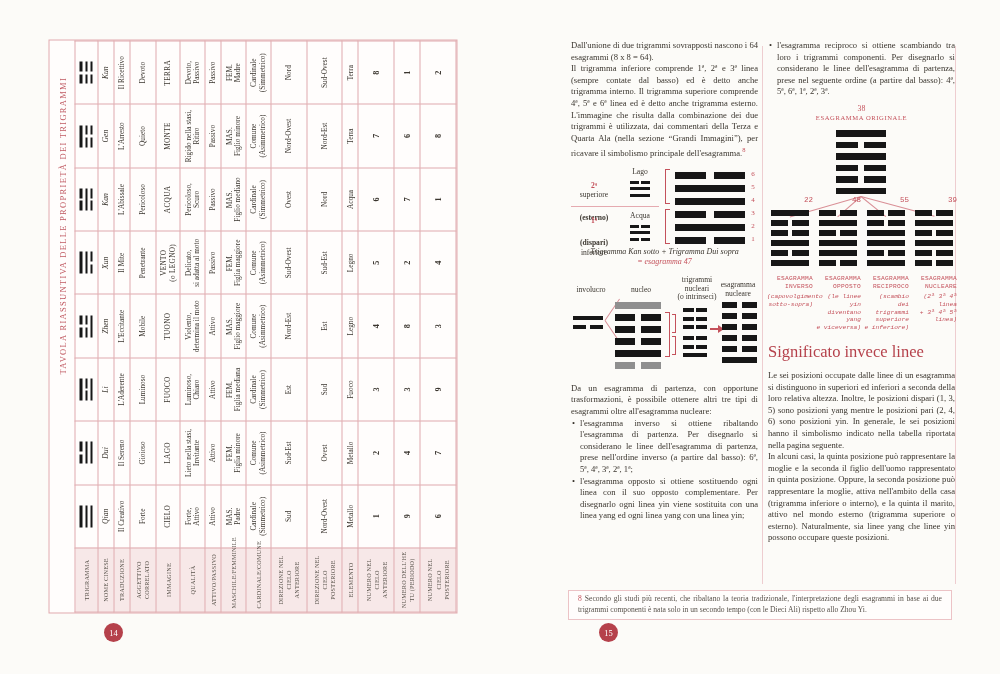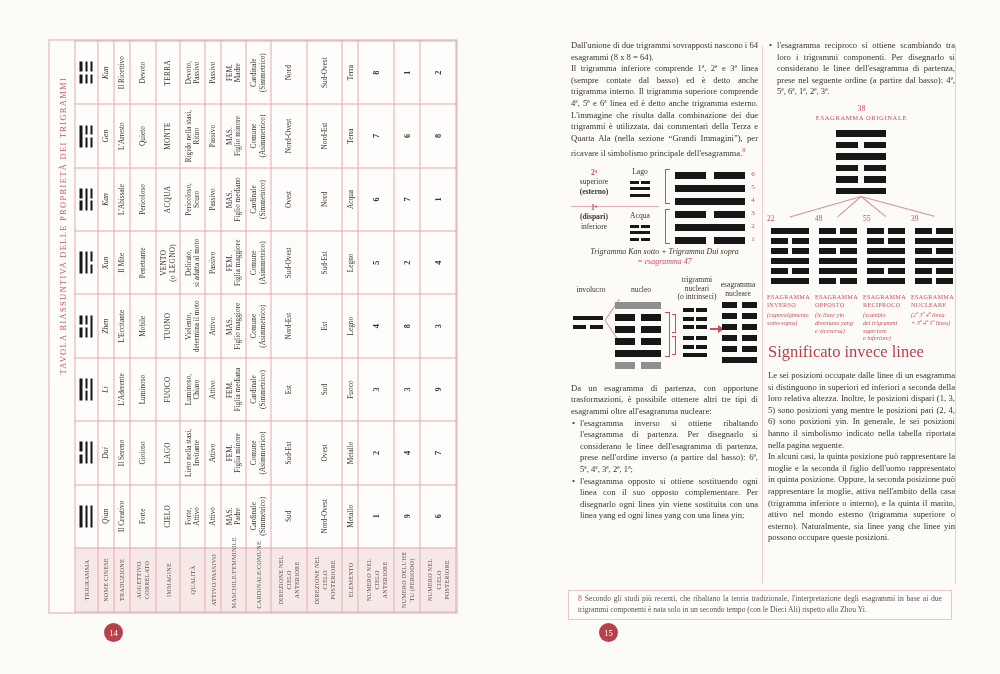--- a/index.html
+++ b/index.html
@@ -36,21 +36,21 @@
   .hx-orig{--w:50px;--h:6.5px;--g:5px;}
   .hx-child{--w:38px;--h:5.5px;--g:4.5px;}
   .hx-inv{--w:30px;--h:4px;--g:5px;}
   
   .col{position:absolute;top:40px;width:187px;}
   #col1{left:571px;} #col2{left:768px;}
   h1.sec{font-size:16.5px;color:#b5414b;margin:0 0 8px;font-weight:normal;}
   p.body{font-size:8.6px;line-height:11.6px;text-align:justify;margin:0;}
   .bullet{position:relative;padding-left:9px;}
   .bullet .bl{position:absolute;left:1px;top:0;}
-  .red{color:#c4515b;} .bold{font-weight:bold;} .ital{font-style:italic;}
+  .red{color:#c4515b;} .bold{font-weight:bold;margin-top:13px;} .ital{font-style:italic;}
   .pre{white-space:pre-line;}
   .fn-sup{color:#c4515b;font-size:6.5px;vertical-align:super;}
   
   .diag1{position:relative;height:100px;margin:7px 0 9px;}
   .lbl-sm{font-size:7.6px;line-height:9.5px;text-align:center;}
   .d1-upper,.d1-lower{position:absolute;left:0;width:46px;text-align:center;}
   .d1-upper{top:1px;} .d1-lower{top:36px;}
   .d1-div{position:absolute;left:0;top:39px;width:88px;height:1px;background:#e5aab0;}
   .d1-tri{position:absolute;left:50px;width:38px;text-align:center;}
   .d1-tri .hx{margin:3px auto 0;}
@@ -66,21 +66,21 @@
   .fan{position:absolute;height:1px;background:#d98f96;transform-origin:0 50%;}
   .bracketR{position:absolute;border:1px solid #c4515b;border-left:none;}
   .arrow-line{position:absolute;height:2px;background:#c4515b;}
   .arrow-head{position:absolute;width:0;height:0;border-left:6px solid #c4515b;
               border-top:4px solid transparent;border-bottom:4px solid transparent;}
   
   .diag3{position:relative;height:236px;margin:6px 0 2px;}
   .d3-num{position:absolute;left:0;right:0;text-align:center;font-size:7.8px;color:#c4515b;}
   .d3-cap{position:absolute;left:0;right:0;top:10px;text-align:center;font-size:6.6px;
           letter-spacing:.6px;color:#c4515b;}
-  .child{position:absolute;top:110px;width:46px;text-align:left;}
+  .child{position:absolute;top:92px;width:46px;text-align:right;font-family:Liberation Mono, monospace;}
   .child .cnum{font-size:7.5px;color:#c4515b;height:10px;margin-bottom:2px;}
   .child .hx{margin:0 auto;}
   .child .cname{margin-top:7px;font-size:6.2px;line-height:8px;color:#c4515b;letter-spacing:.3px;}
   .child .cdesc{margin-top:2px;font-size:6.2px;line-height:7.8px;color:#c4515b;font-style:italic;}
   
   .vline{position:absolute;width:1px;top:46px;height:538px;background:#eecdd0;}
   .footnote{position:absolute;left:568px;top:590px;width:384px;box-sizing:border-box;
             border:1px solid #ecc3c6;padding:3px 9px 4px;font-size:7.6px;line-height:10.5px;
             text-align:justify;color:#57514a;background:#fffdfc;}
   .fn-mark{color:#c4515b;margin-right:3px;}

